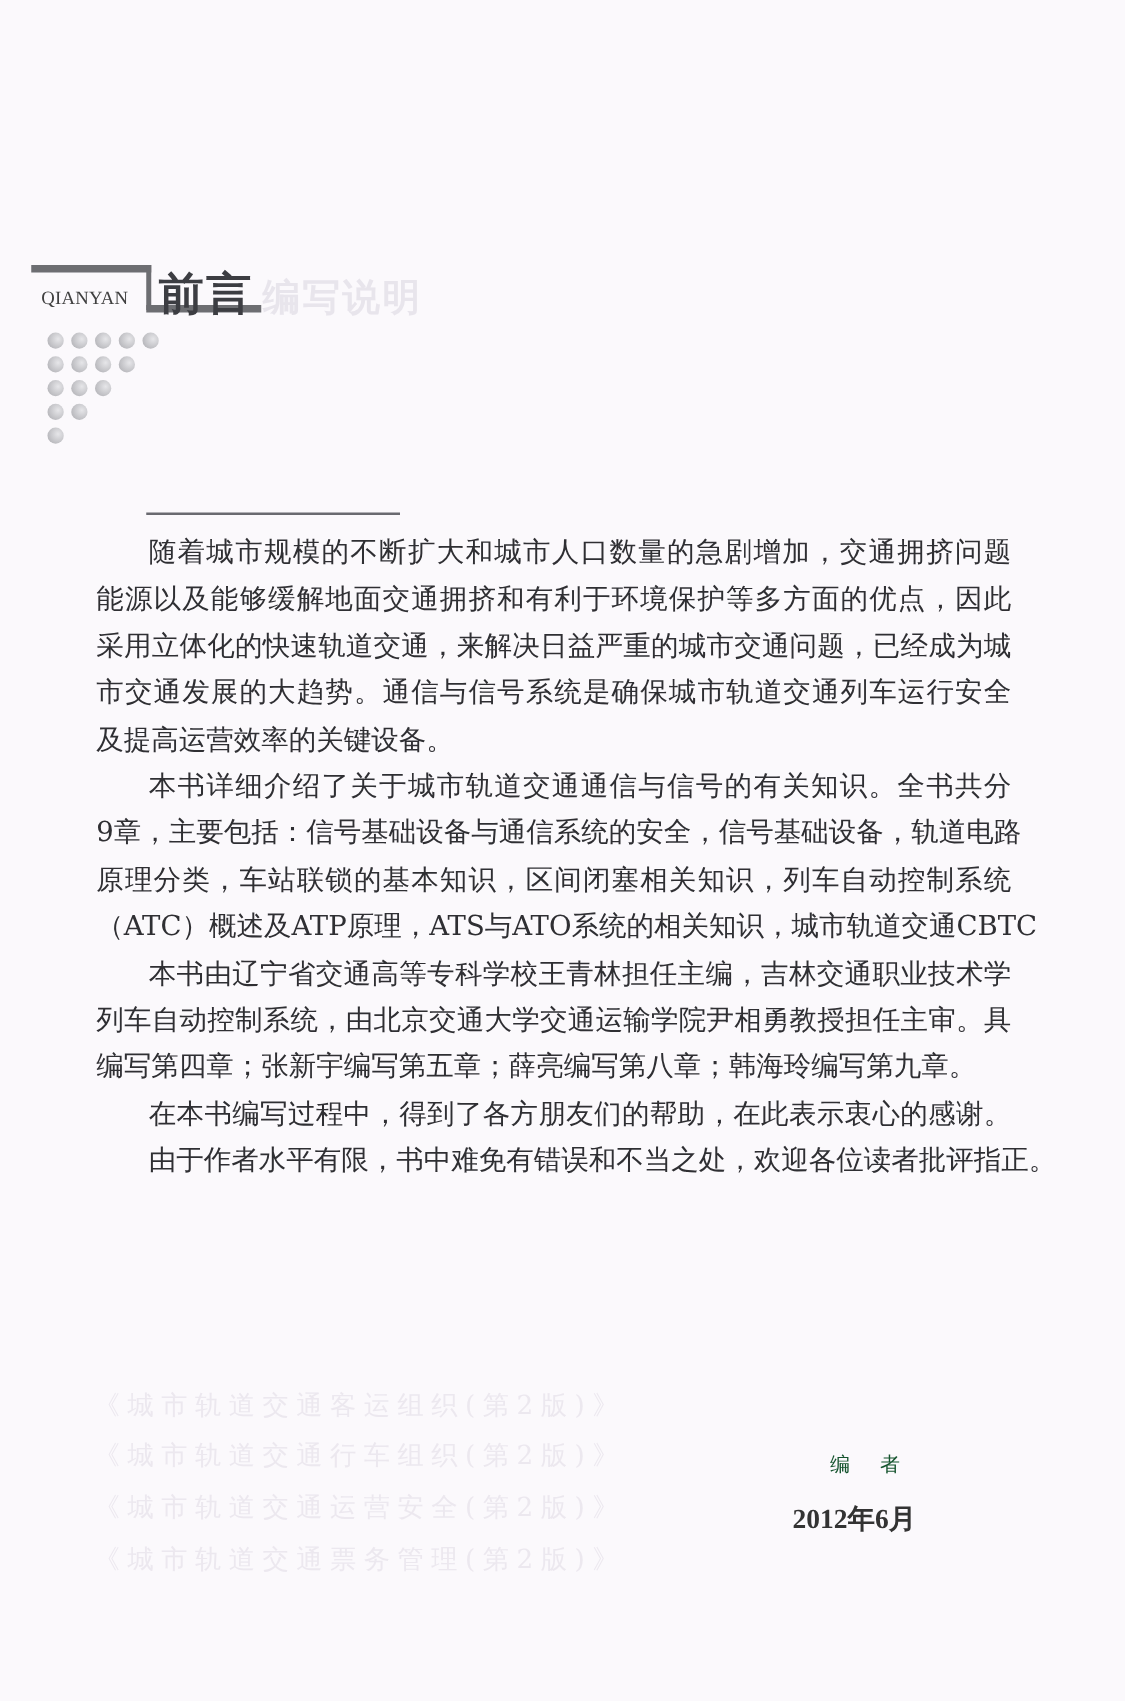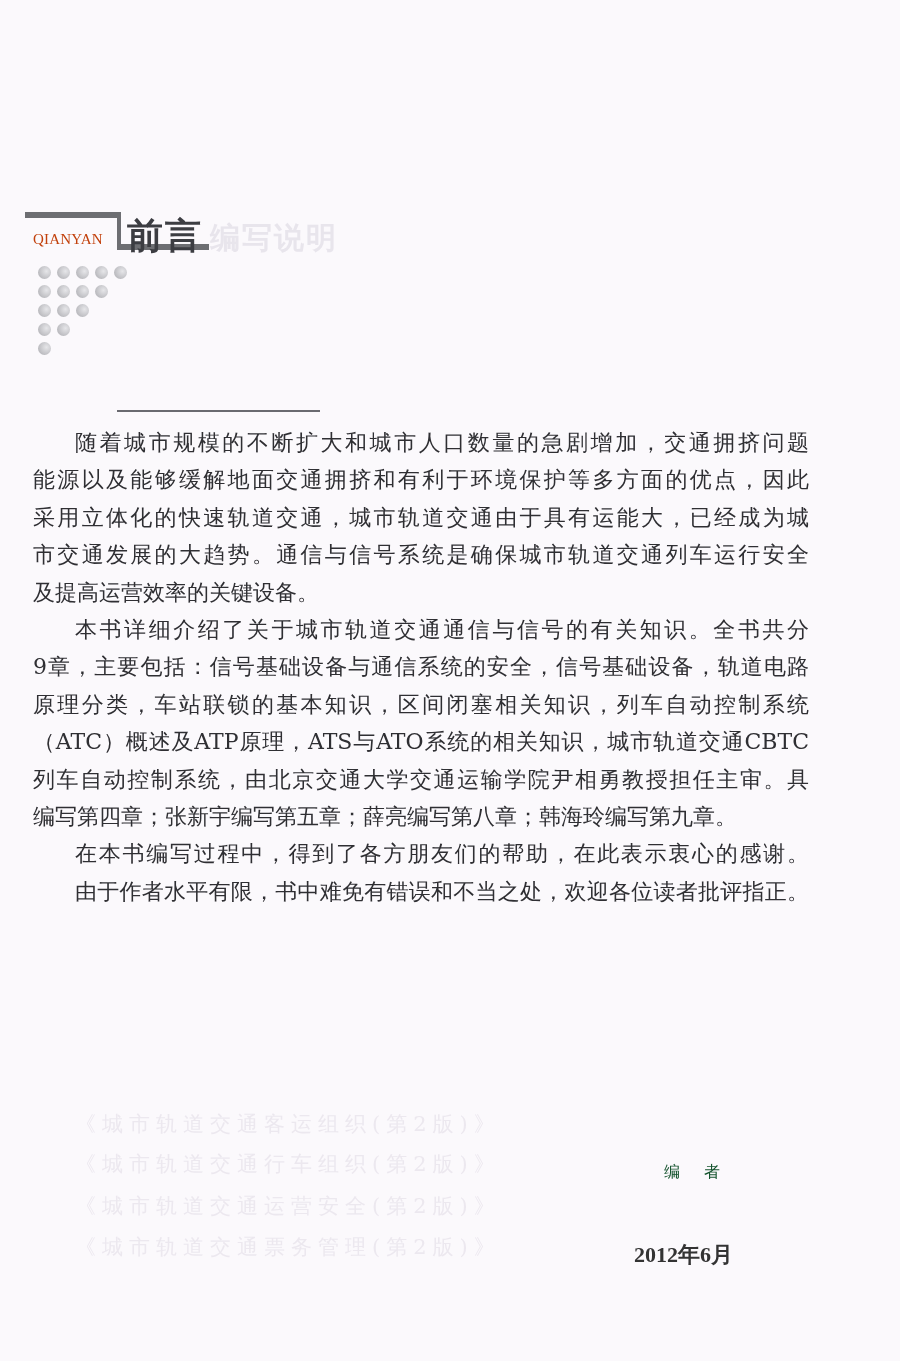--- a/index.html
+++ b/index.html
@@ -15,51 +15,51 @@
   .hdr-bar { position: absolute; left: 25px; top: 212px; width: 96px; height: 6px; background: #6d6e72; }
   .hdr-bend { position: absolute; left: 117px; top: 212px; width: 4px; height: 36px; background: #6d6e72; }
   .hdr-under { position: absolute; left: 117px; top: 244px; width: 92px; height: 6px; background: #6d6e72; }
   .hdr-title {
     position: absolute; left: 127px; top: 200px; width: 84px; height: 44px;
     font-family: "DejaVu Sans", "Liberation Sans", sans-serif; font-weight: bold;
     font-size: 36px; line-height: 44px; color: #3c3d42; letter-spacing: 2px; margin-top: 14px;
   }
   .hdr-pinyin {
     position: absolute; left: 33px; top: 231px;
-    font-family: "Liberation Serif", "DejaVu Serif", serif; font-size: 15px; color: #c2410c;
+    font-family: "Liberation Serif", "DejaVu Serif", serif; font-size: 15px; color: #404040;
     letter-spacing: 0.2px;
   }
   .hdr-ghost {
     position: absolute; left: 210px; top: 218px; font-family: "DejaVu Sans", sans-serif;
     font-weight: bold; font-size: 30px; color: #e8e5ec; letter-spacing: 2px;
   }
   .dots { position: absolute; left: 38px; top: 266px; }
   .dot {
     position: absolute; width: 13px; height: 13px; border-radius: 50%;
     background: radial-gradient(circle at 65% 40%, #e6e6e9 0%, #c2c2c6 60%, #a9a9ae 100%);
   }
 
   .rule { position: absolute; left: 117px; top: 410px; width: 203px; height: 2px; background: #6a6a70; }
 
   
   .body { position: absolute; left: 33px; top: 424px; width: 776px; }
   .line {
     height: 37.4px; line-height: 37.4px; font-size: 22px; white-space: nowrap;
-    text-align: justify; text-align-last: justify; letter-spacing: 0px;
+    text-align: justify; text-align-last: justify; letter-spacing: 0px; margin-left: 44px;
   }
   .line.indent { padding-left: 42px; }
   .line.last { text-align-last: left; }
   .line.last-justify { text-align-last: justify; }
 
   .sign-name {
     position: absolute; left: 664px; top: 1162px; font-size: 16px; letter-spacing: 24px;
     font-family: "DejaVu Sans", sans-serif; color: #14532d;
   }
   .sign-date {
-    position: absolute; left: 634px; top: 1240px; font-size: 22px; font-weight: bold;
+    position: absolute; left: 634px; top: 1200px; font-size: 22px; font-weight: bold;
     font-family: "Liberation Serif", "DejaVu Serif", serif; color: #333;
   }
 
   .ghost { position: absolute; left: 75px; font-size: 21px; color: #ece8ef; letter-spacing: 6px; white-space: nowrap; }
 </style>
 </head>
 <body>
 
 <div class="page">
 
@@ -97,31 +97,32 @@
 
   <div class="ghost" style="top:1110px">《城市轨道交通客运组织(第2版)》</div>
   <div class="ghost" style="top:1150px">《城市轨道交通行车组织(第2版)》</div>
   <div class="ghost" style="top:1192px">《城市轨道交通运营安全(第2版)》</div>
   <div class="ghost" style="top:1233px">《城市轨道交通票务管理(第2版)》</div>
 
   <div class="body">
     <div>
       <div class="line indent">随着城市规模的不断扩大和城市人口数量的急剧增加，交通拥挤问题</div>
       <div class="line">能源以及能够缓解地面交通拥挤和有利于环境保护等多方面的优点，因此</div>
-      <div class="line">采用立体化的快速轨道交通，城市轨道交通由于具有运能大，已经成为城</div>
+      <div class="line">采用立体化的快速轨道交通，来解决日益严重的城市交通问题，已经成为城</div>
       <div class="line">市交通发展的大趋势。通信与信号系统是确保城市轨道交通列车运行安全</div>
       <div class="line last">及提高运营效率的关键设备。</div>
     </div>
     <div>
       <div class="line indent">本书详细介绍了关于城市轨道交通通信与信号的有关知识。全书共分</div>
       <div class="line">9章，主要包括：信号基础设备与通信系统的安全，信号基础设备，轨道电路</div>
       <div class="line">原理分类，车站联锁的基本知识，区间闭塞相关知识，列车自动控制系统</div>
       <div class="line">（ATC）概述及ATP原理，ATS与ATO系统的相关知识，城市轨道交通CBTC</div>
     </div>
     <div>
+      <div class="line indent">本书由辽宁省交通高等专科学校王青林担任主编，吉林交通职业技术学</div>
       <div class="line">列车自动控制系统，由北京交通大学交通运输学院尹相勇教授担任主审。具</div>
       <div class="line last">编写第四章；张新宇编写第五章；薛亮编写第八章；韩海玲编写第九章。</div>
     </div>
     <div>
       <div class="line indent">在本书编写过程中，得到了各方朋友们的帮助，在此表示衷心的感谢。</div>
     </div>
     <div>
       <div class="line indent last-justify">由于作者水平有限，书中难免有错误和不当之处，欢迎各位读者批评指正。</div>
     </div>
   </div>

